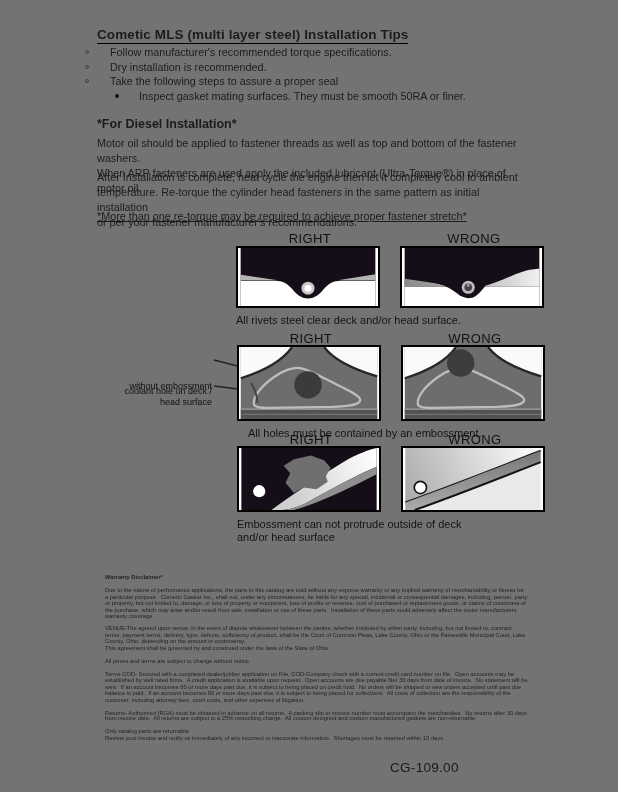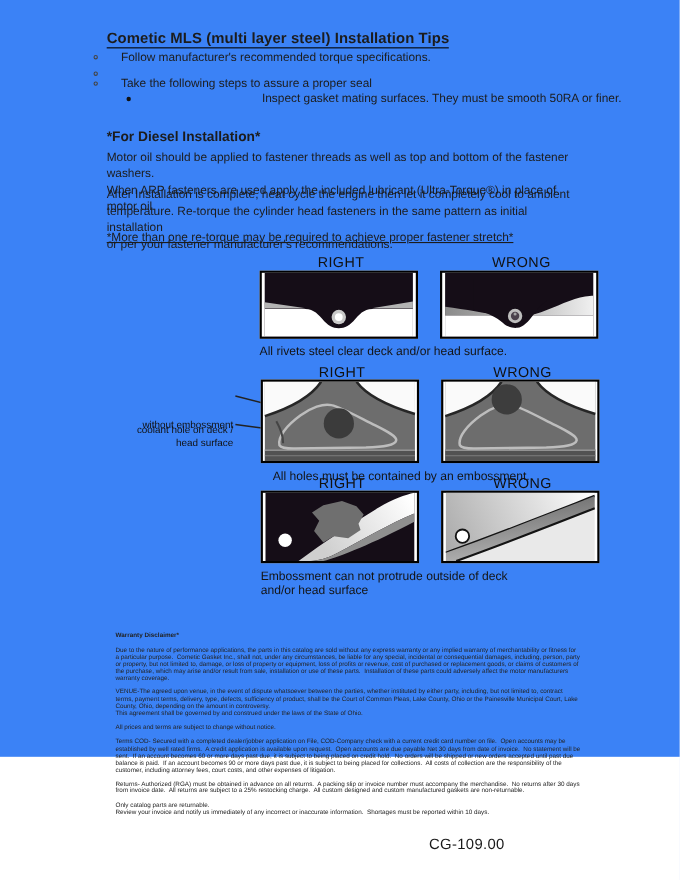--- a/index.html
+++ b/index.html
@@ -1,25 +1,25 @@
 <!DOCTYPE html>
 <html><head>
 <meta charset="utf-8">
 <style>
   * { margin:0; padding:0; box-sizing:border-box; }
   html,body { width:618px; height:800px; background:#ffffff; overflow:hidden; }
   body { font-family:"Liberation Sans","DejaVu Sans",sans-serif; color:#1c1c1c; }
-  .page { position:relative; width:618px; height:688px; background:#3b82f6; }
+  .page { position:relative; width:618px; height:792px; background:#737373; }
 
   .title { position:absolute; left:97px; top:27px; font-size:13.5px; font-weight:bold;
            border-bottom:1.6px solid #000; padding-bottom:1px; letter-spacing:.1px; }
 
   .bullets { position:absolute; left:85px; top:45px; width:480px; font-size:10.8px; line-height:14.7px; }
   .brow { display:flex;gap:16px; }
-  .brow.sub { padding-left:30px;justify-content:space-between; }
+  .brow.sub { padding-left:30px; }
   .ob { flex:0 0 auto; width:4px; height:4px; border:1px solid #444; border-radius:50%;
         margin:5px 5px 0 0; }
   .fb { flex:0 0 auto; width:4px; height:4px; background:#111; border-radius:50%;
         margin:5px 4px 0 0; }
 
   .h2 { position:absolute; left:97px; top:117px; font-size:12.5px; font-weight:bold; }
   .para { position:absolute; left:97px; width:430px; font-size:10.8px; line-height:15px; white-space:pre-line; }
   .p1 { top:136px; }
   .p2 { top:170px; }
   .note { top:209px;text-decoration:underline; }
@@ -48,20 +48,21 @@
 
   <div class="title">Cometic MLS (multi layer steel) Installation Tips</div>
 
   <div class="bullets">
     <div class="brow">
       <span class="ob"></span>
       <span>Follow manufacturer's recommended torque specifications.</span>
     </div>
     <div class="brow">
       <span class="ob"></span>
+      <span>Dry installation is recommended.</span>
     </div>
     <div class="brow">
       <span class="ob"></span>
       <span>Take the following steps to assure a proper seal</span>
     </div>
     <div class="brow sub">
       <span class="fb"></span>
       <span>Inspect gasket mating surfaces.  They must be smooth 50RA or finer.</span>
     </div>
   </div>

